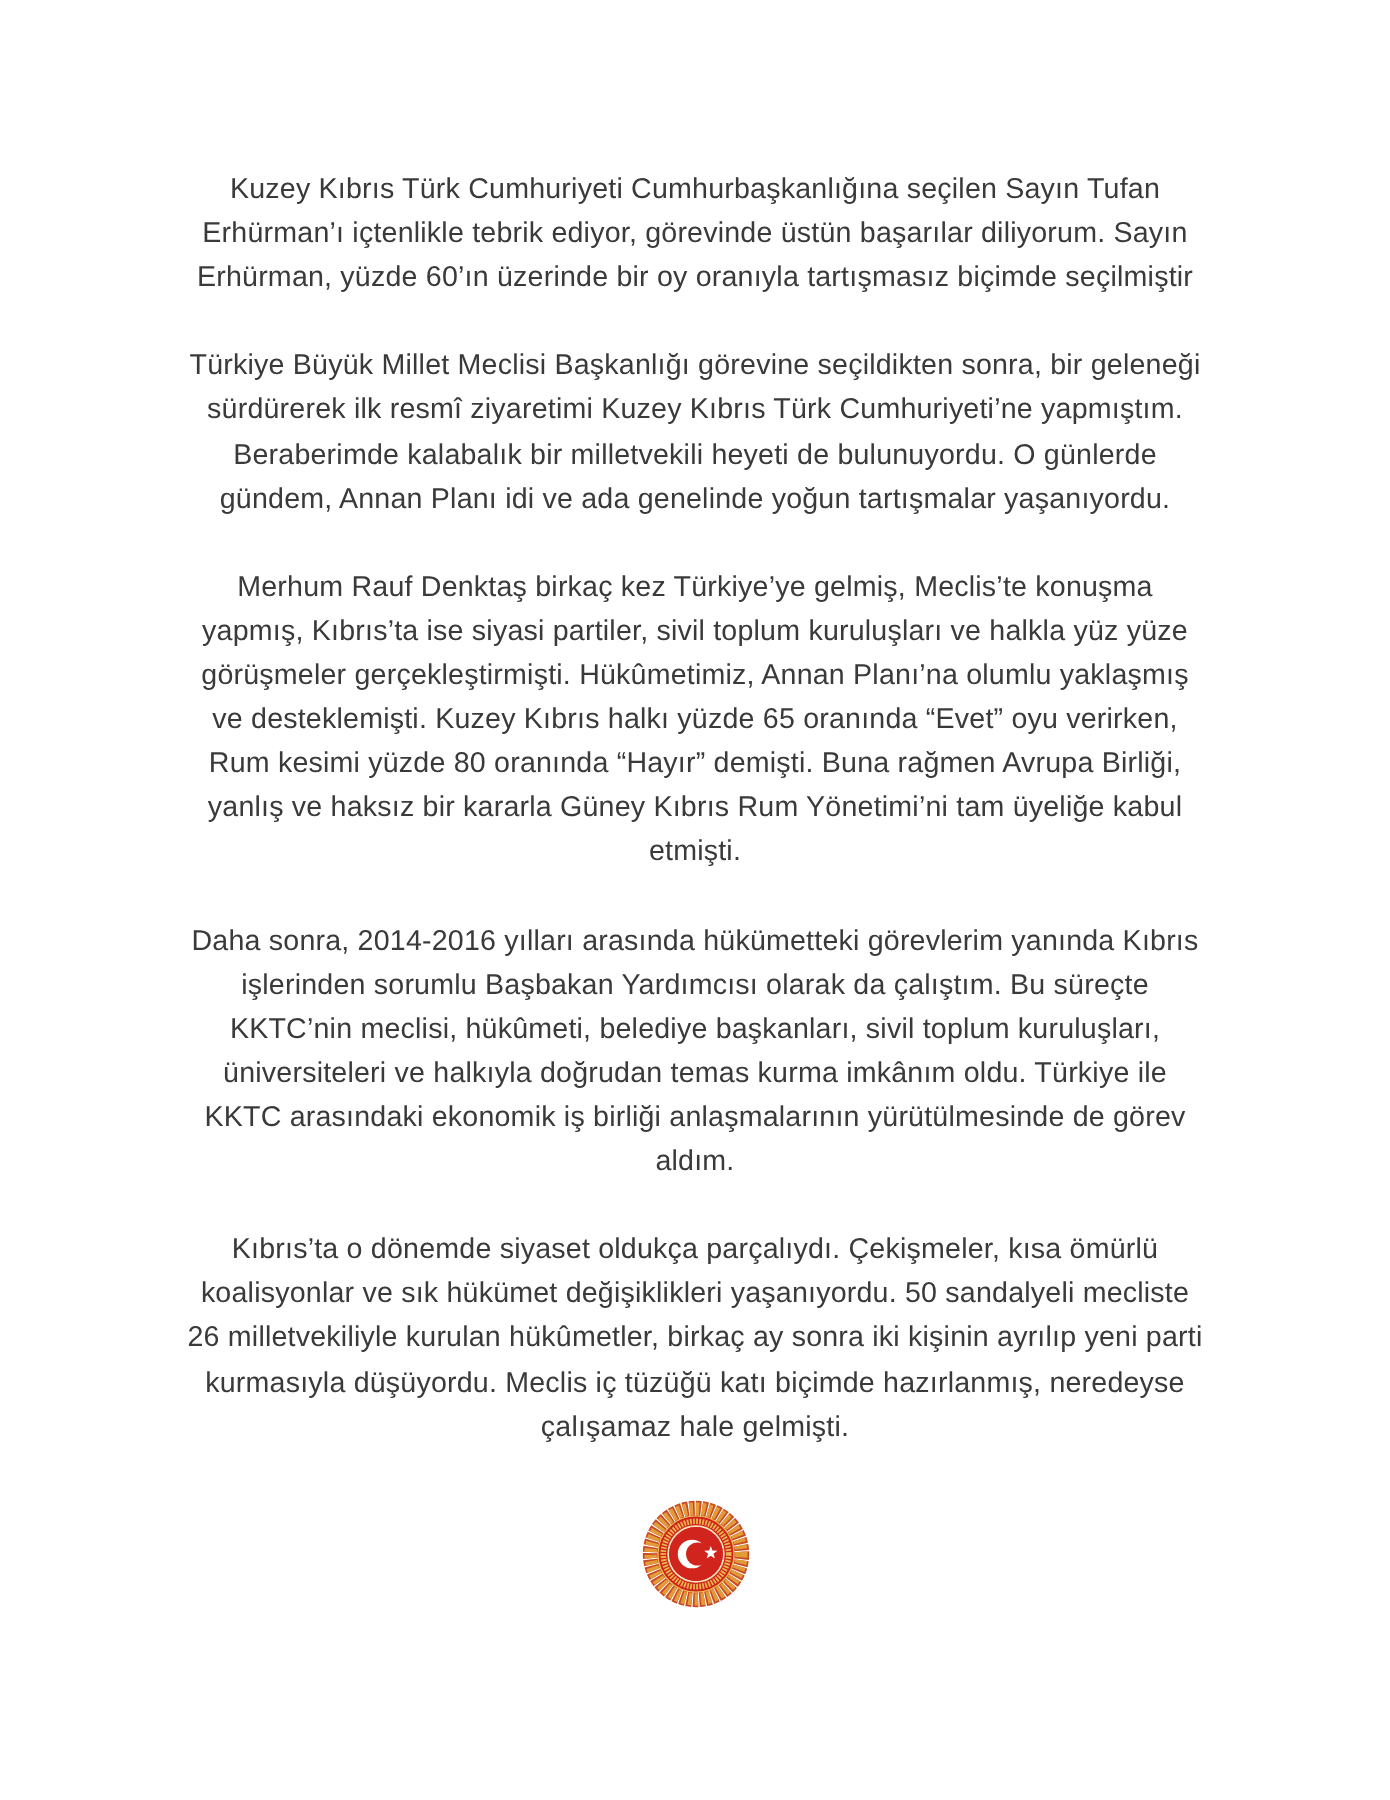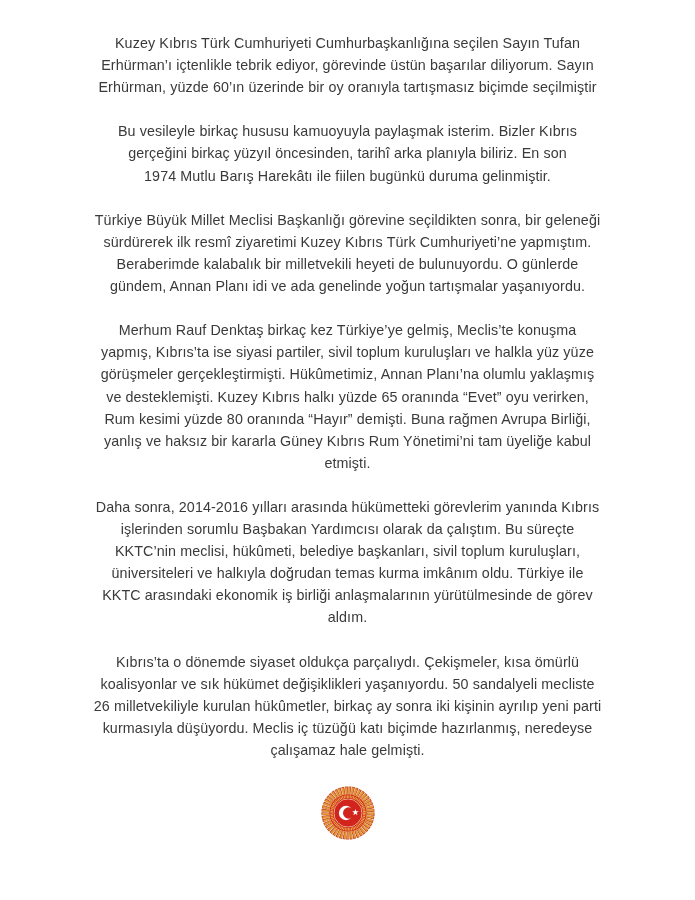--- a/index.html
+++ b/index.html
@@ -13,21 +13,21 @@
     font-family: "Liberation Sans", sans-serif;
   }
   .page {
     position: relative;
     width: 695px;
     height: 900px;
     overflow: hidden;
     background: #ffffff;
   }
   .text-block {
-    padding-top: 32px;
+    padding-top: 84px;
   }
   .para {
     width: 662px;
     margin: 0 auto 22.1px auto;
     text-align: center;
     font-size: 14.3px;
     line-height: 22.1px;
     color: #3a3a3a;
     white-space: pre-line;
     letter-spacing: 0.1px;
@@ -45,23 +45,20 @@
 </style>
 </head>
 <body>
 
 <div class="page">
 
   <div class="text-block">
     <p class="para">Kuzey Kıbrıs Türk Cumhuriyeti Cumhurbaşkanlığına seçilen Sayın Tufan
 Erhürman’ı içtenlikle tebrik ediyor, görevinde üstün başarılar diliyorum. Sayın
 Erhürman, yüzde 60’ın üzerinde bir oy oranıyla tartışmasız biçimde seçilmiştir</p>
-    <p class="para">Bu vesileyle birkaç hususu kamuoyuyla paylaşmak isterim. Bizler Kıbrıs
-gerçeğini birkaç yüzyıl öncesinden, tarihî arka planıyla biliriz. En son
-1974 Mutlu Barış Harekâtı ile fiilen bugünkü duruma gelinmiştir.</p>
     <p class="para">Türkiye Büyük Millet Meclisi Başkanlığı görevine seçildikten sonra, bir geleneği
 sürdürerek ilk resmî ziyaretimi Kuzey Kıbrıs Türk Cumhuriyeti’ne yapmıştım.
 Beraberimde kalabalık bir milletvekili heyeti de bulunuyordu. O günlerde
 gündem, Annan Planı idi ve ada genelinde yoğun tartışmalar yaşanıyordu.</p>
     <p class="para">Merhum Rauf Denktaş birkaç kez Türkiye’ye gelmiş, Meclis’te konuşma
 yapmış, Kıbrıs’ta ise siyasi partiler, sivil toplum kuruluşları ve halkla yüz yüze
 görüşmeler gerçekleştirmişti. Hükûmetimiz, Annan Planı’na olumlu yaklaşmış
 ve desteklemişti. Kuzey Kıbrıs halkı yüzde 65 oranında “Evet” oyu verirken,
 Rum kesimi yüzde 80 oranında “Hayır” demişti. Buna rağmen Avrupa Birliği,
 yanlış ve haksız bir kararla Güney Kıbrıs Rum Yönetimi’ni tam üyeliğe kabul

